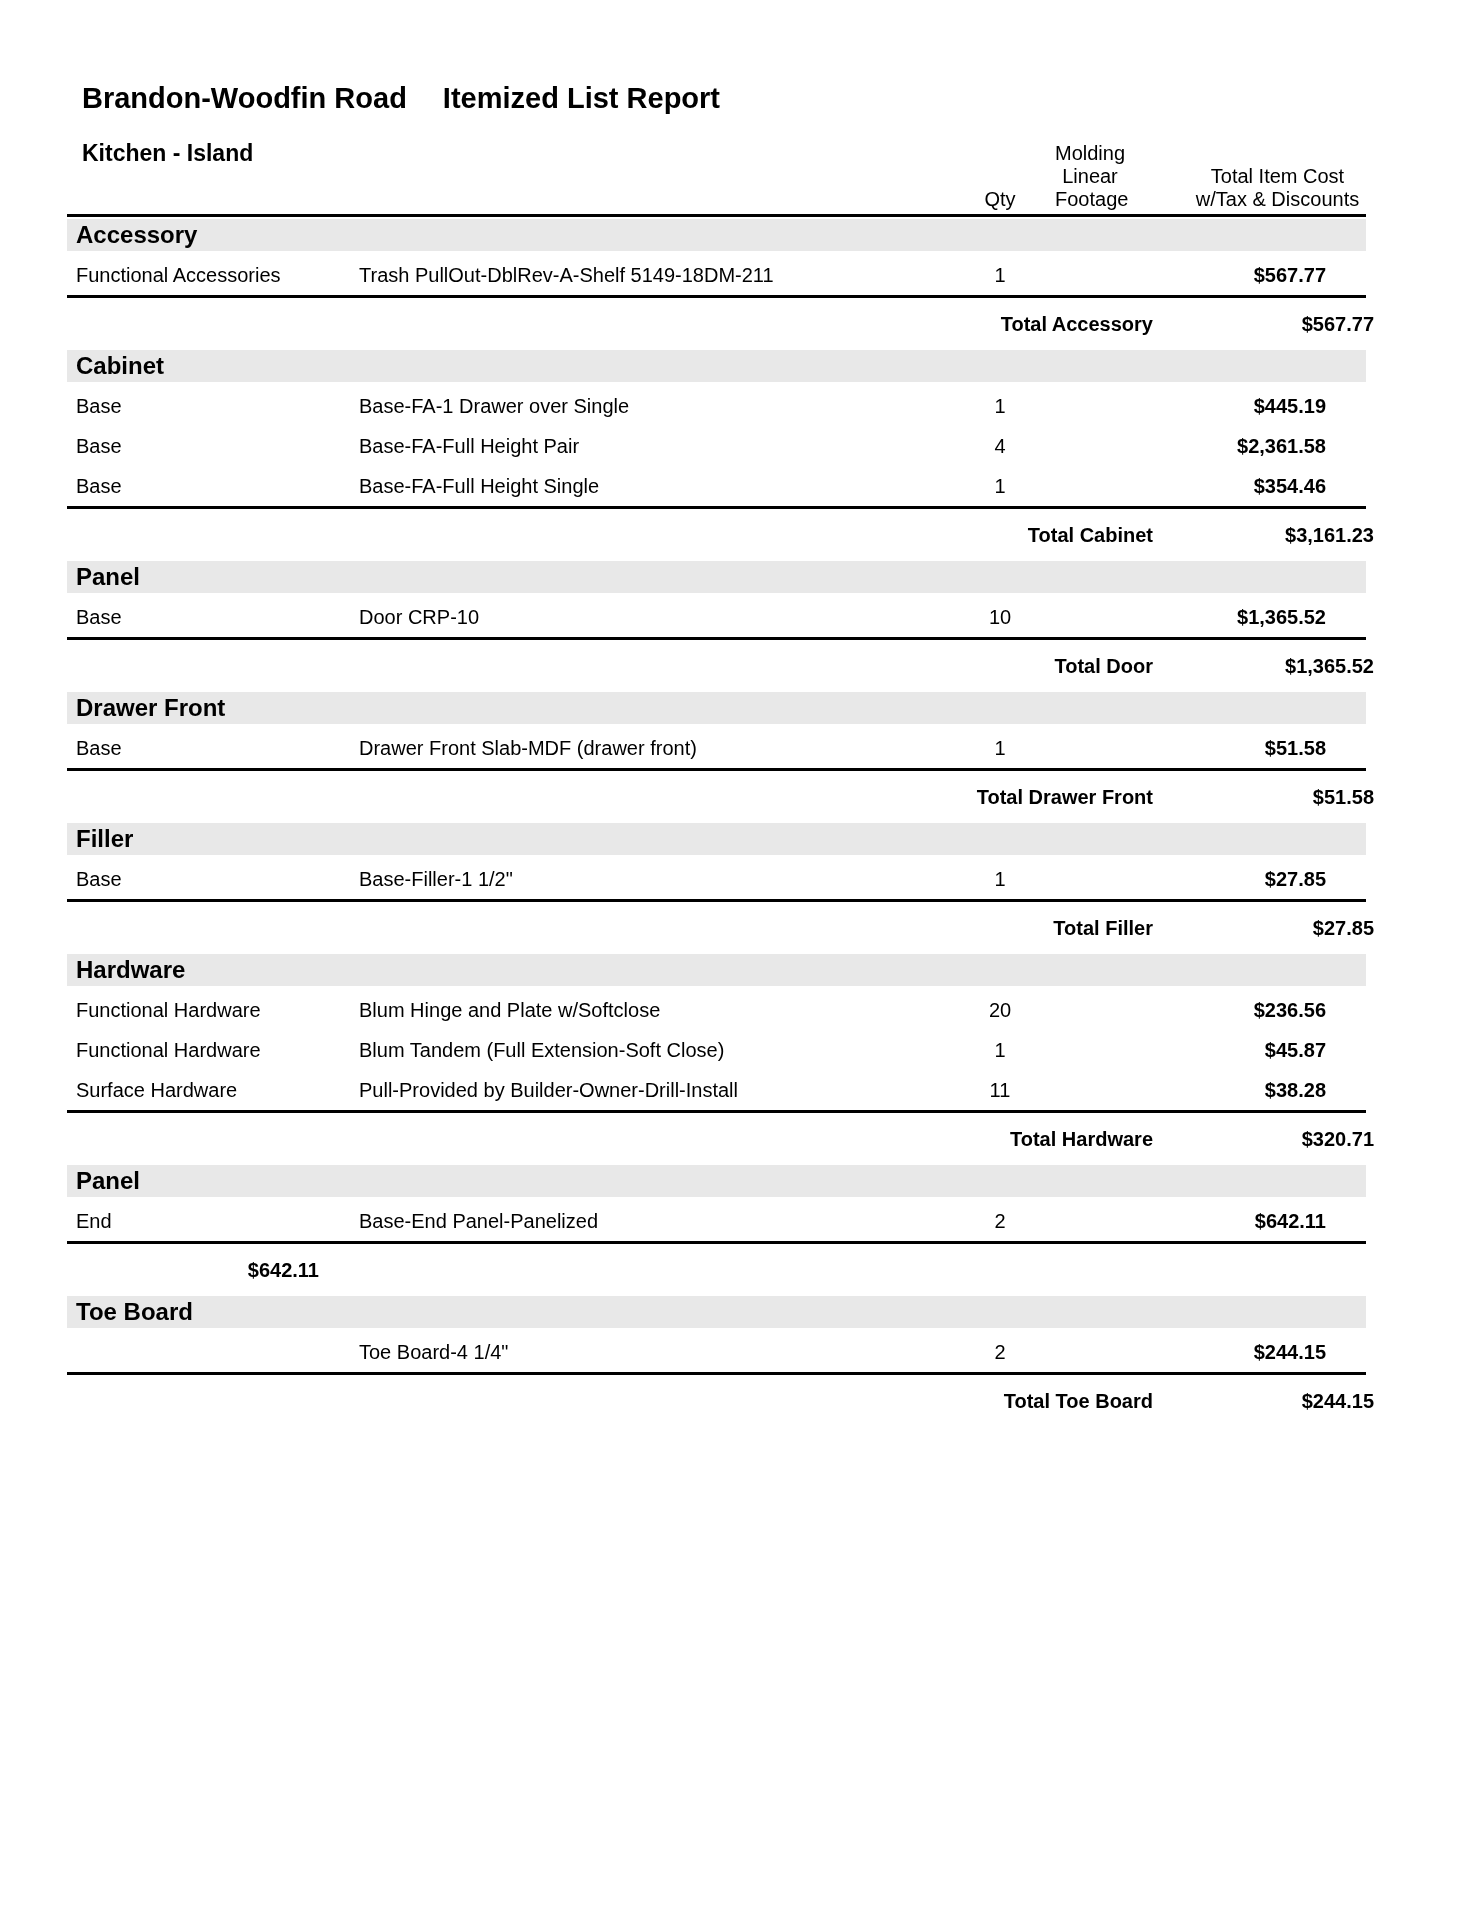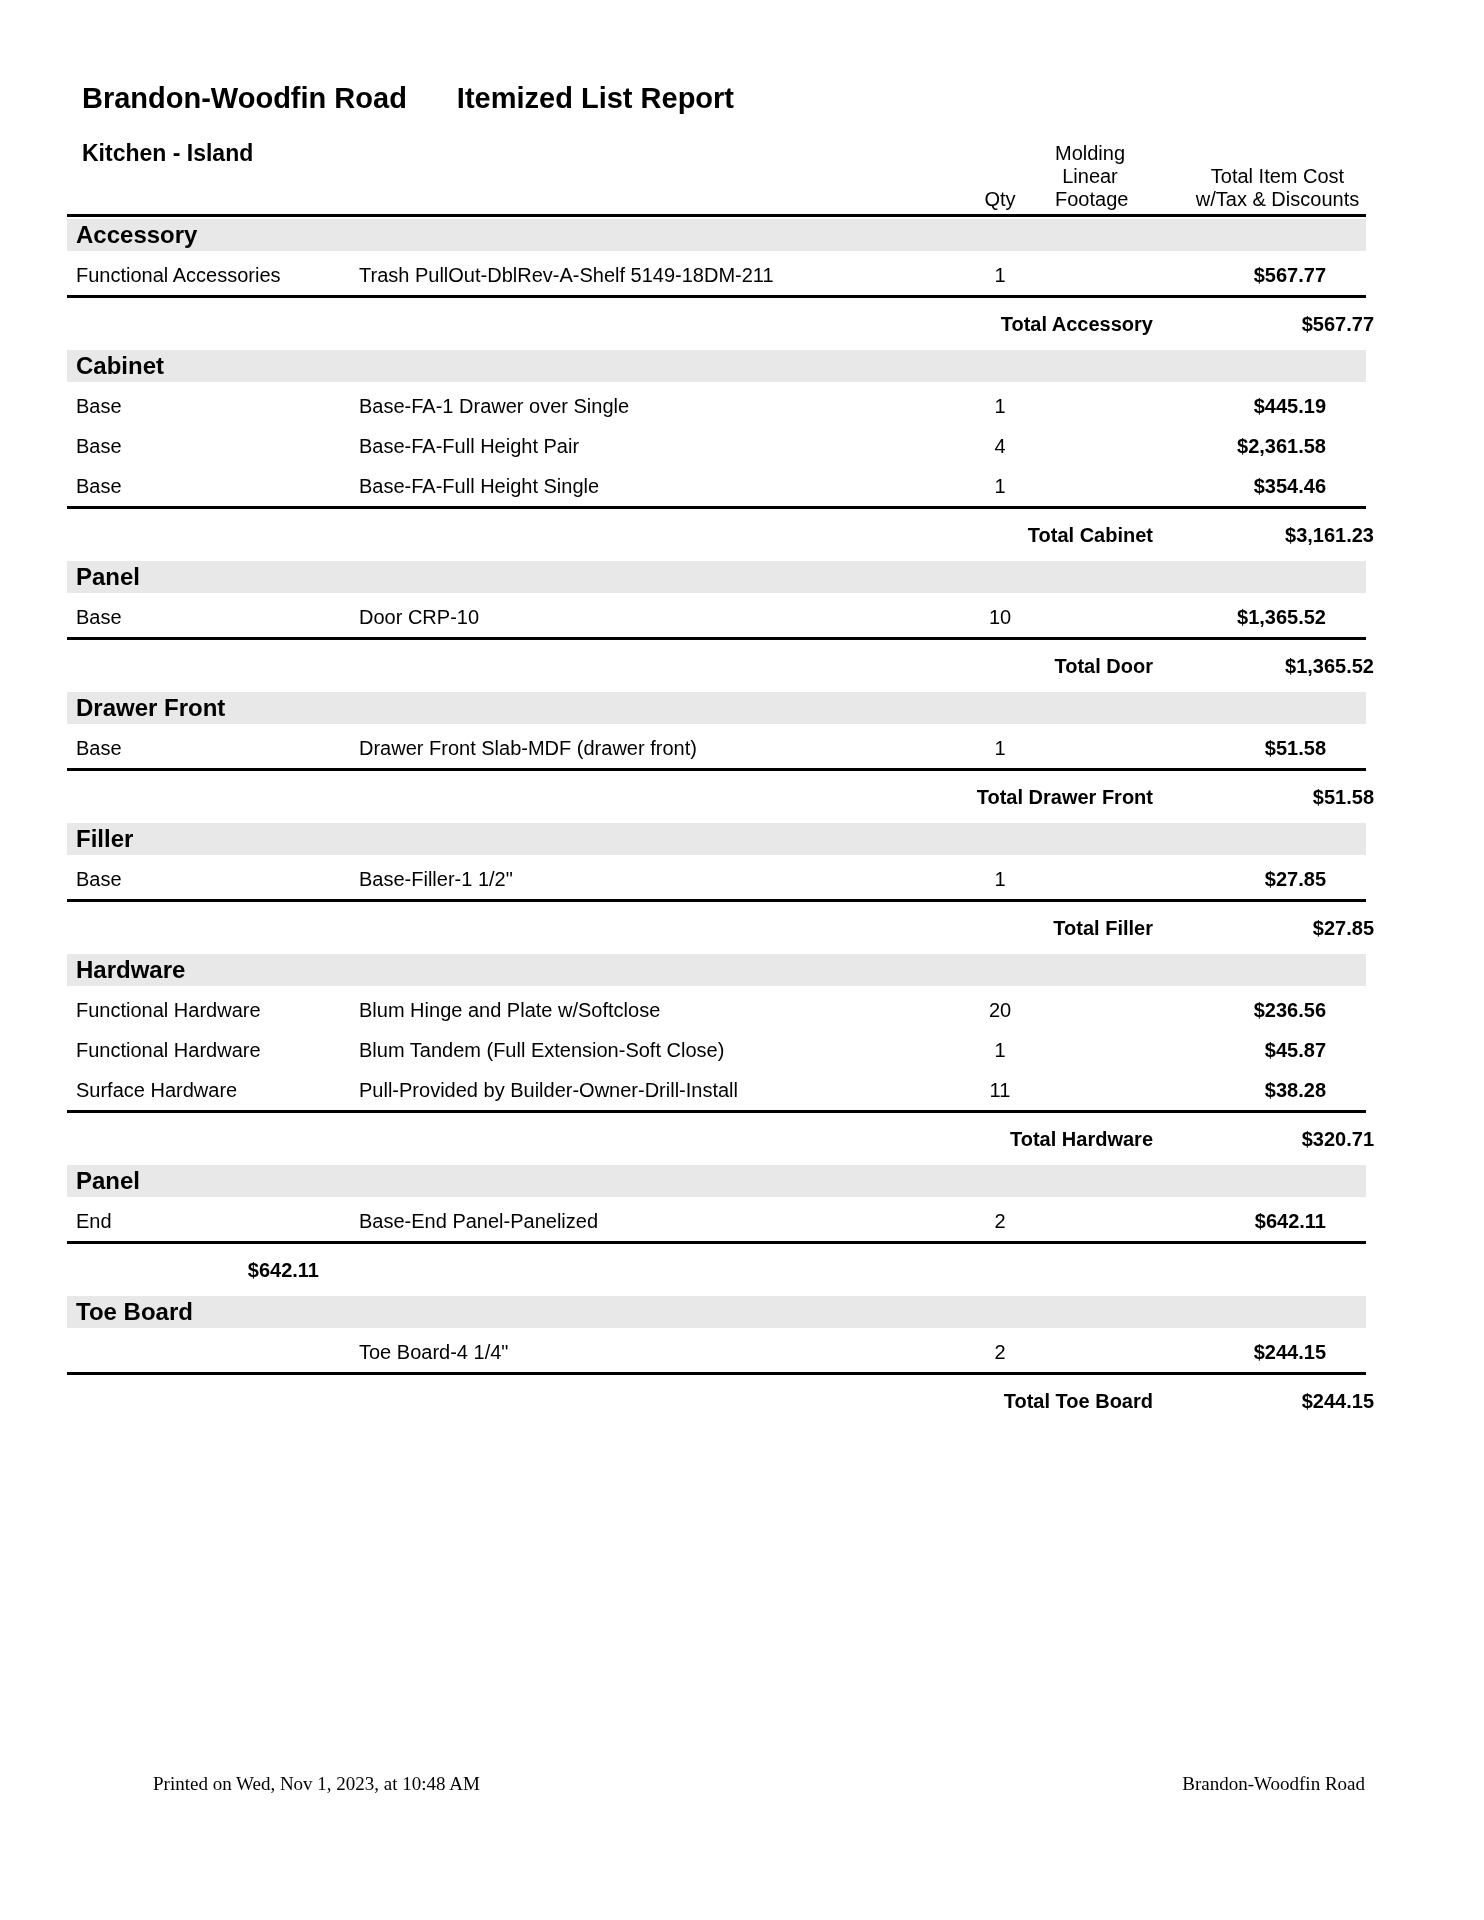--- a/index.html
+++ b/index.html
@@ -5,21 +5,21 @@
   :root{
     --band:#e8e8e8; --rule:#000000; --ink:#000000; --paper:#ffffff;
   }
   *{margin:0;padding:0;box-sizing:border-box;}
   html,body{background:#ffffff;}
   .page{
     position:relative; width:1484px; height:1920px; background:var(--paper);
     font-family:"Liberation Sans", sans-serif; color:var(--ink); overflow:hidden;
   }
   .title-line{ padding-top:80px; margin-left:82px; font-size:29px; font-weight:bold; line-height:36px; white-space:nowrap;}
-  .title-right{ margin-left:50px; }
+  .title-right{ margin-left:36px; }
   .table-area{ margin-left:67px; width:1299px; }
   
   .head-grid{
     display:grid; grid-template-columns:878px 110px 70px 241px;
     height:98px; padding-bottom:3px; align-items:end; font-size:20px; line-height:23px;
   }
   .subtitle-cell{ align-self:start; padding-top:26px; padding-left:15px; }
   .subtitle{ font-size:23px; font-weight:bold; }
   .hcell{ text-align:center; }
   .cost-h{ padding-left:64px; }
@@ -252,18 +252,14 @@
           <div class="rule"></div>
           <div class="grid total-row">
             <div class="t-label">Total Toe Board</div>
             <div class="c-cost">$244.15</div>
           </div>
         </div>
       </main>
 
   </div>
 
-  <div class="footer">
-    <span>Printed on Wed, Nov 1, 2023, at 10:48 AM</span>
-    <span>Brandon-Woodfin Road</span>
-  </div>
 
 </div>
 
 </body></html>

